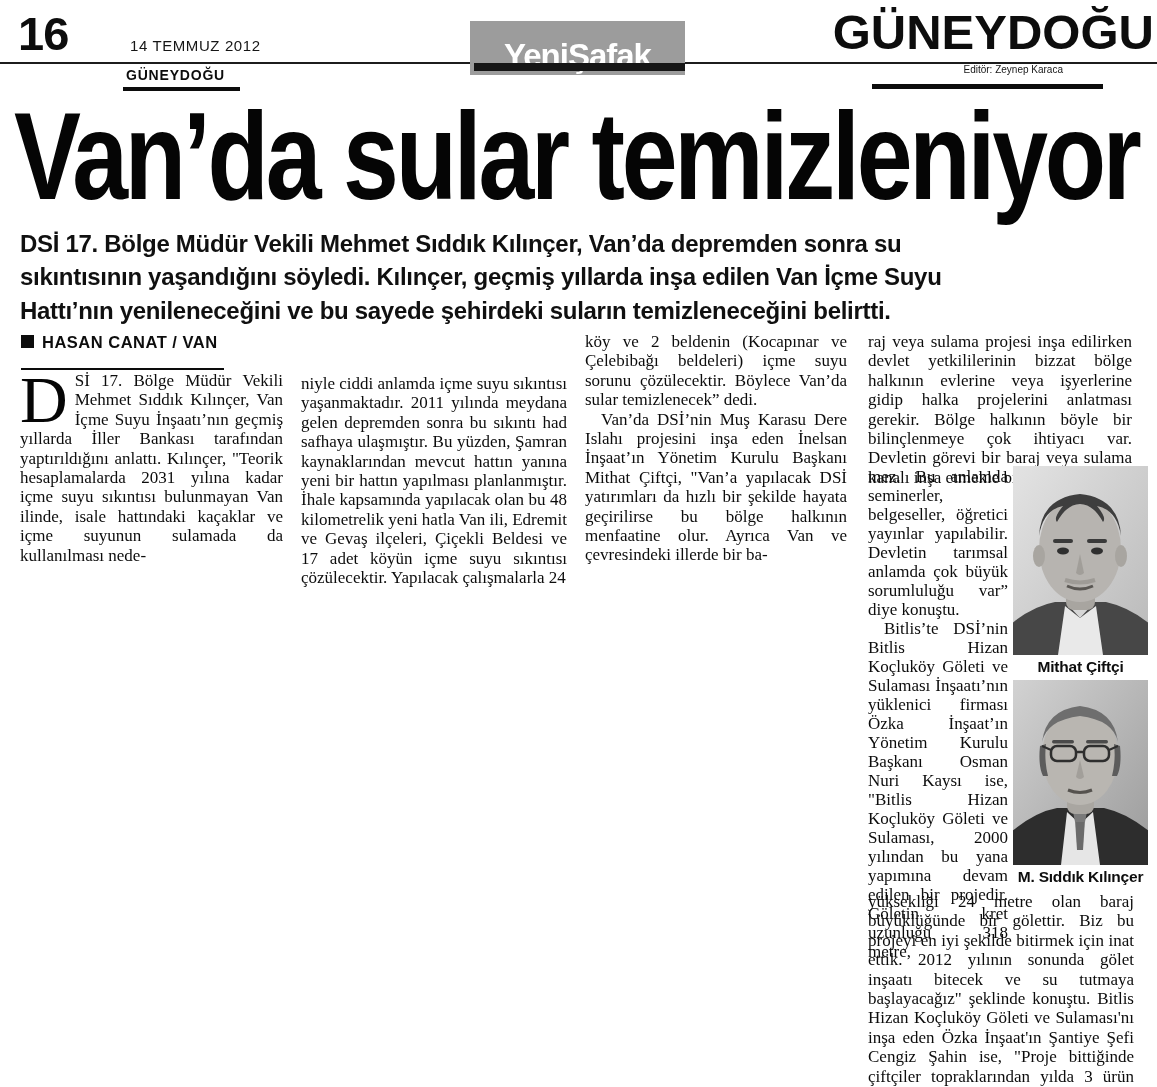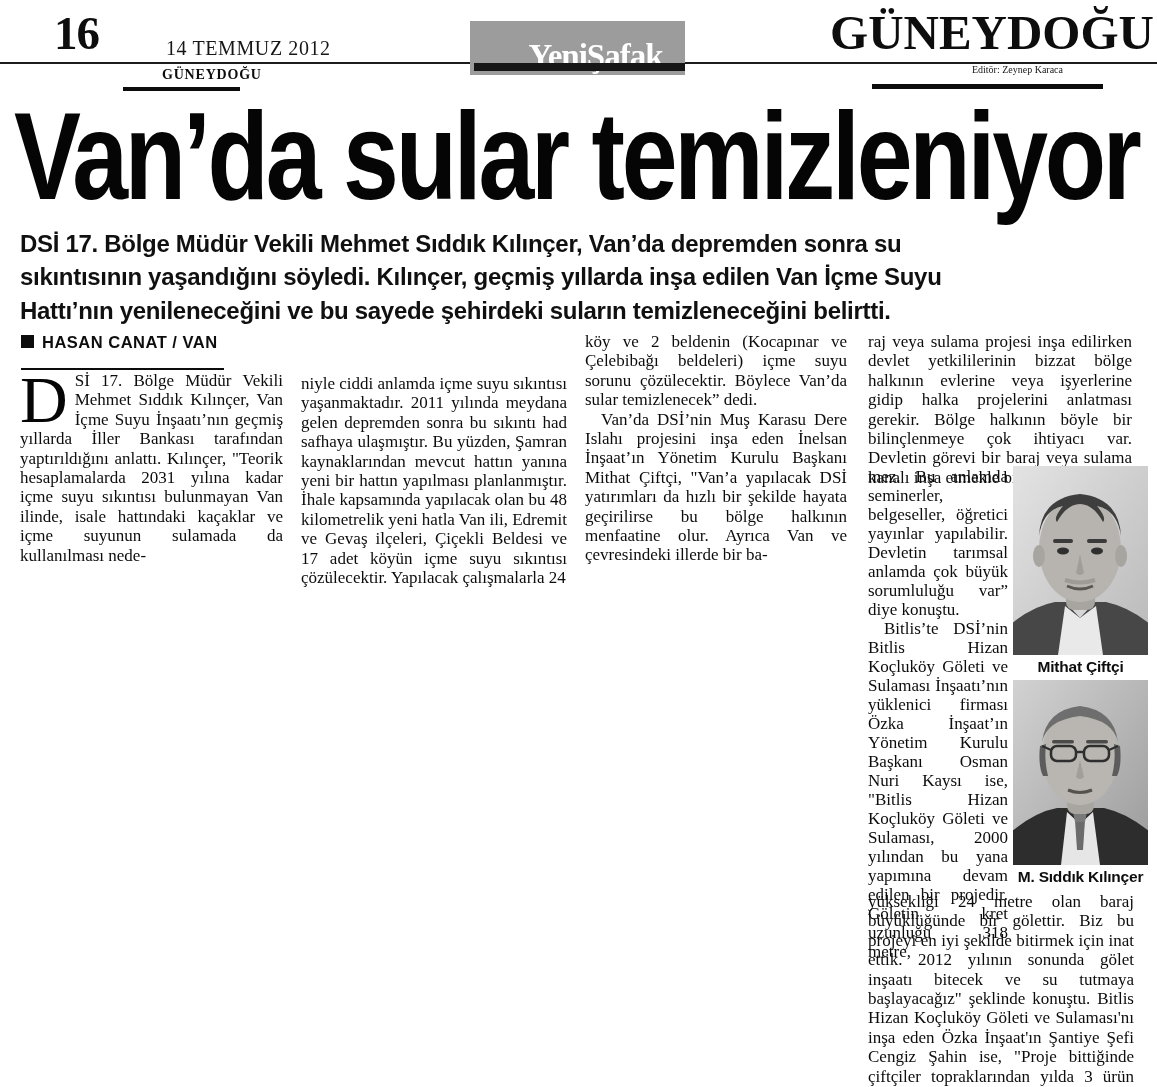--- a/index.html
+++ b/index.html
@@ -2,26 +2,26 @@
 <html><head>
 <meta charset="utf-8">
 <style>
   * { margin:0; padding:0; box-sizing:border-box; }
   html,body { background:#ffffff; }
   .page {
     position:relative; width:1157px; height:1087px; background:#fff;
     color:#0d0d0d; overflow:hidden;
     font-family:"Liberation Serif", serif;
   }
-  .sans { font-family:Liberation Serif, serif;margin-left:36px; }
+  .sans { font-family:Liberation Sans, sans-serif; }
 
   
   .rule-thin { position:absolute; left:0; top:62px; width:1157px; height:2px; background:#1c1c1c; }
   .page-number { position:absolute; left:18px; top:6px; font-size:47px; font-weight:bold; letter-spacing:-1px; }
-  .edition-date { position:absolute; left:130px; top:37px; font-size:20px; letter-spacing:.6px; color:#161616; }
+  .edition-date { position:absolute; left:130px; top:37px; font-size:15px; letter-spacing:.6px; color:#161616; }
   .weekday { position:absolute; left:126px; top:67px; font-size:14px; font-weight:bold; letter-spacing:.8px; }
   .weekday-rule { position:absolute; left:123px; top:87px; width:117px; height:4px; background:#0c0c0c; }
   .masthead { position:absolute; left:470px; top:21px; width:215px; height:54px; background:#9c9c9c;
               display:flex; align-items:flex-end; justify-content:center; }
   .masthead-text { color:#ffffff; font-weight:bold; font-size:33px; letter-spacing:-1px; }
   .masthead-shadow { position:absolute; left:474px; top:63px; width:211px; height:8px; background:#161616; }
   .section-title { position:absolute; right:3px; top:4px; font-size:49px; font-weight:bold; letter-spacing:0; }
   .editor-credit { position:absolute; right:94px; top:64px; font-size:10px; color:#161616; }
   .editor-rule { position:absolute; left:872px; top:84px; width:231px; height:5px; background:#0c0c0c; }
 

